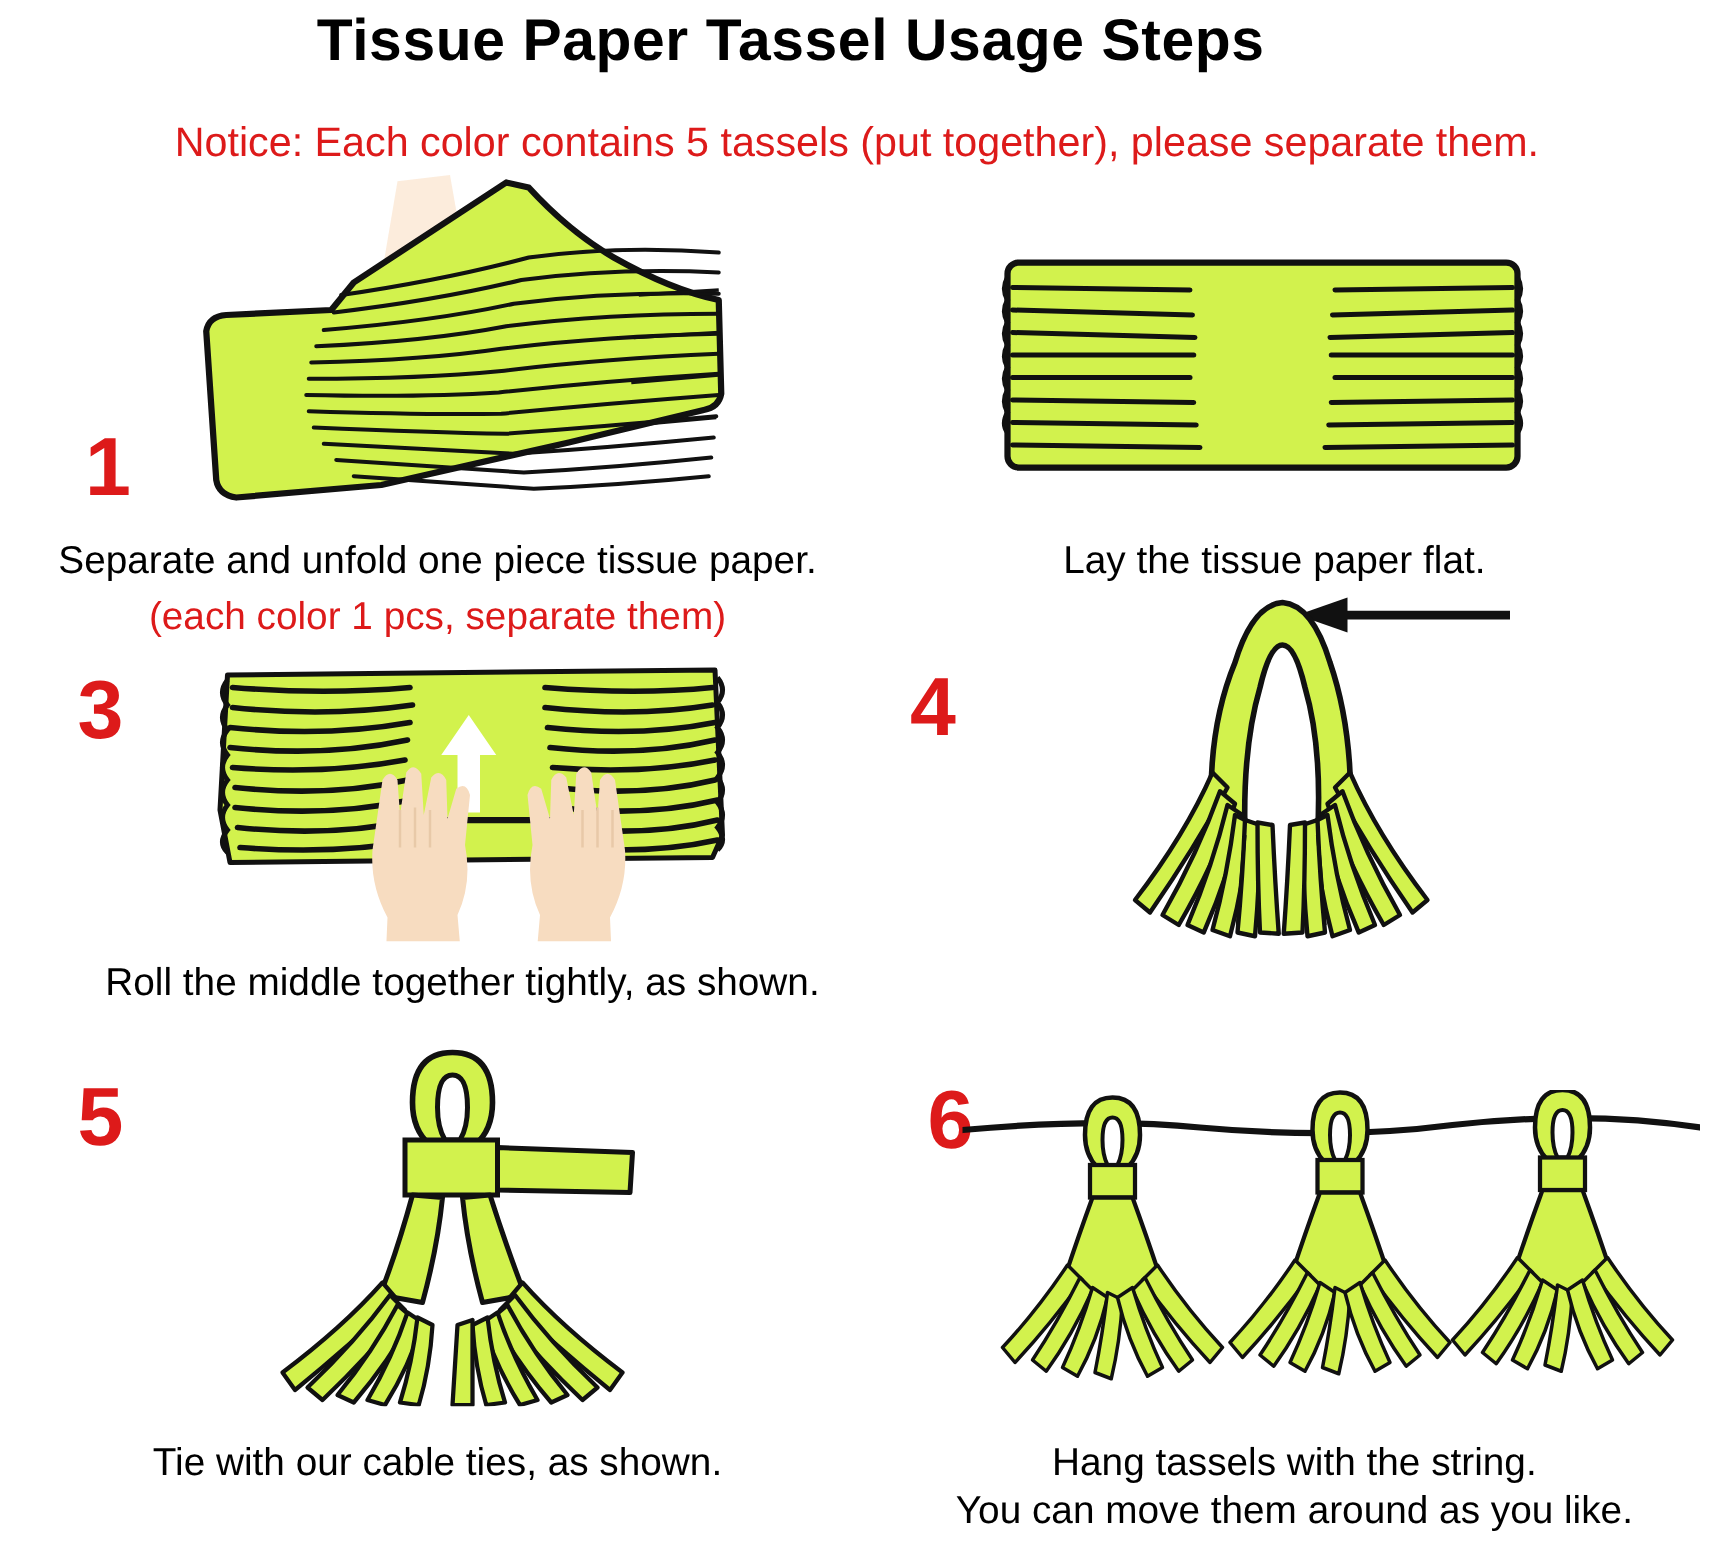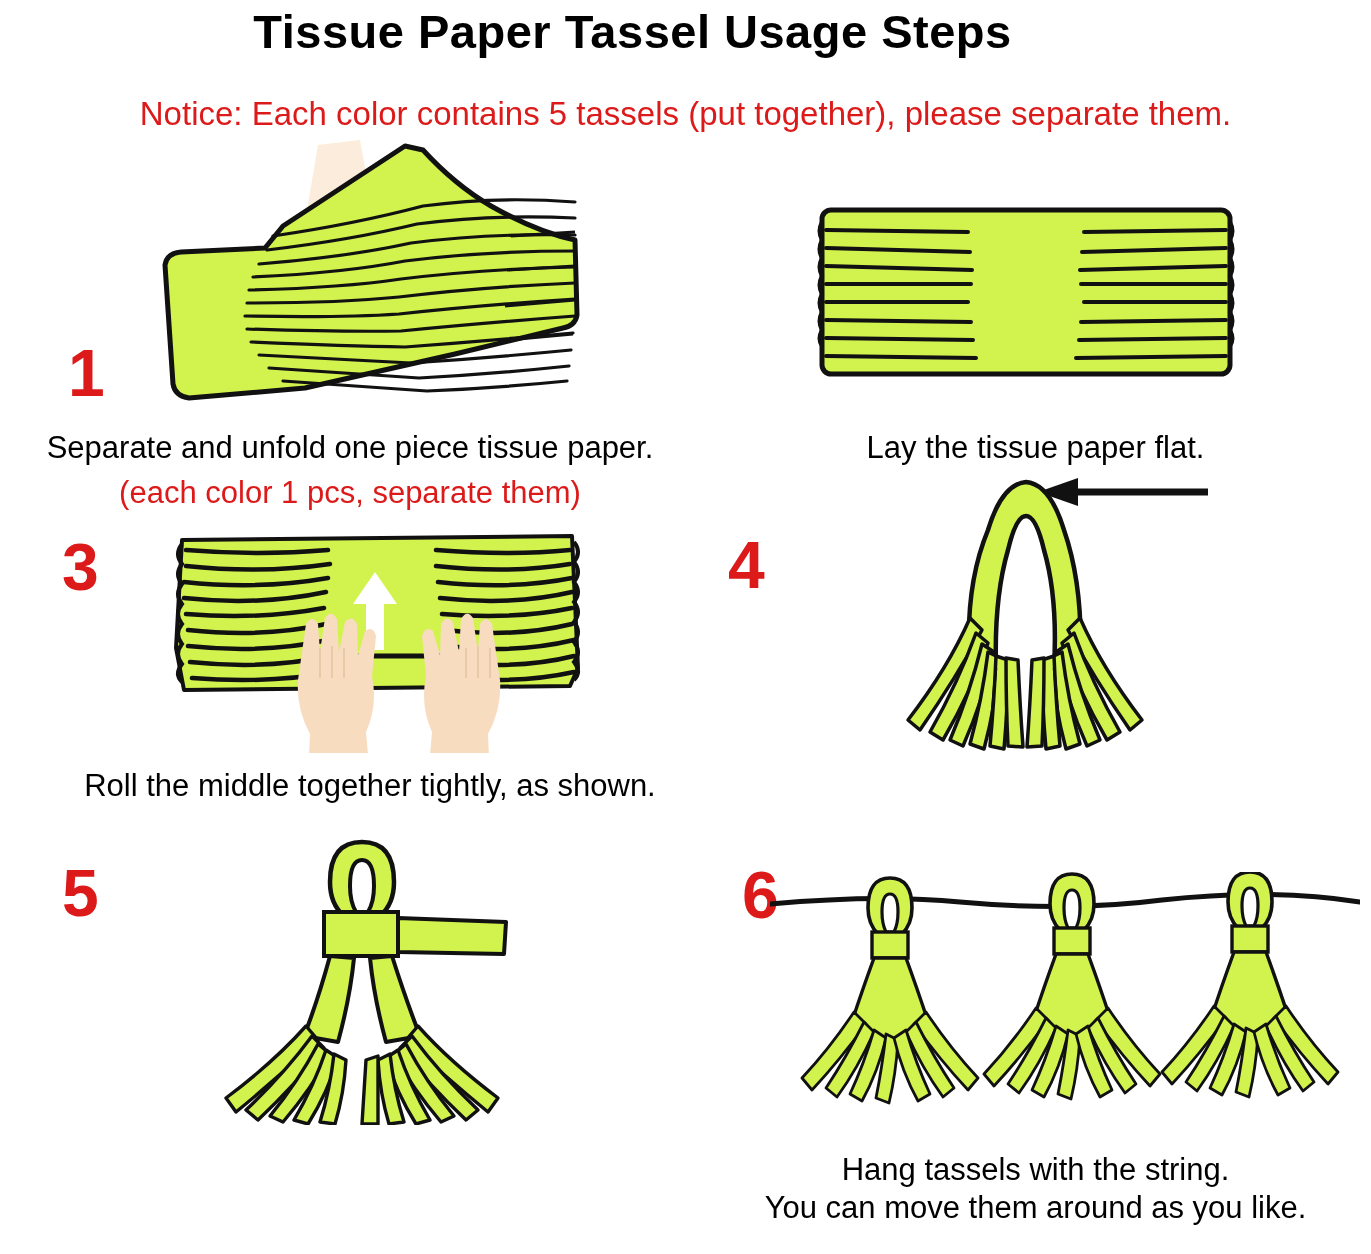--- a/index.html
+++ b/index.html
@@ -64,21 +64,21 @@
   .caption.sub {
     color: #DD1A1A;
   }
   .art {
     position: absolute;
   }
   .art svg { display: block; }
 
   
   #step-1 { left: 0px;   top: 140px; width: 700px; height: 400px; }
-  #step-2 { left: 700px; top: 140px; width: 671px; height: 400px; }
+  #step-2 { left: 684px; top: 140px; width: 671px; height: 400px; }
   #step-3 { left: 0px;   top: 520px; width: 700px; height: 300px; }
   #step-4 { left: 700px; top: 460px; width: 671px; height: 360px; }
   #step-5 { left: 0px;   top: 830px; width: 700px; height: 420px; }
   #step-6 { left: 700px; top: 830px; width: 671px; height: 420px; }
 
   #step-1 .step-number { left: 68px;  top: 200px; }
   #step-3 .step-number { left: 62px;  top: 14px;  }
   #step-4 .step-number { left: 28px;  top: 72px;  }
   #step-5 .step-number { left: 62px;  top: 30px;  }
   #step-6 .step-number { left: 42px;  top: 32px;  }
@@ -300,20 +300,21 @@
         <path d="M200 196 Q232 232 280 268 l-10 14 Q226 246 188 210 Z"></path>
         <path d="M194 206 Q222 244 260 280 l-12 10 Q210 254 182 218 Z"></path>
         <path d="M188 214 Q208 252 236 286 l-13 6 Q194 258 176 224 Z"></path>
         <path d="M180 220 Q192 256 212 290 l-14 4 Q178 262 168 228 Z"></path>
         <path d="M172 224 Q176 260 186 292 l-15 2 Q162 264 160 230 Z"></path>
         <path d="M160 226 Q160 262 160 294 l-16 0 Q146 264 148 230 Z"></path>
       </g>
     </svg>
   </div>
 
+  <div class="caption" style="top:322px;">Tie with our cable ties, as shown.</div>
 </div>
 
 <div class="step" id="step-6">
   <div class="step-number">6</div>
 
   <div class="art" style="left:70px; top:42px;">
     <svg width="590" height="255" viewBox="0 0 590 255">
 
       <path d="M0 32 Q110 22 190 30 Q300 40 392 28 Q500 16 590 30" stroke="#111111" stroke-width="5" fill="none" stroke-linecap="round"></path>
 

